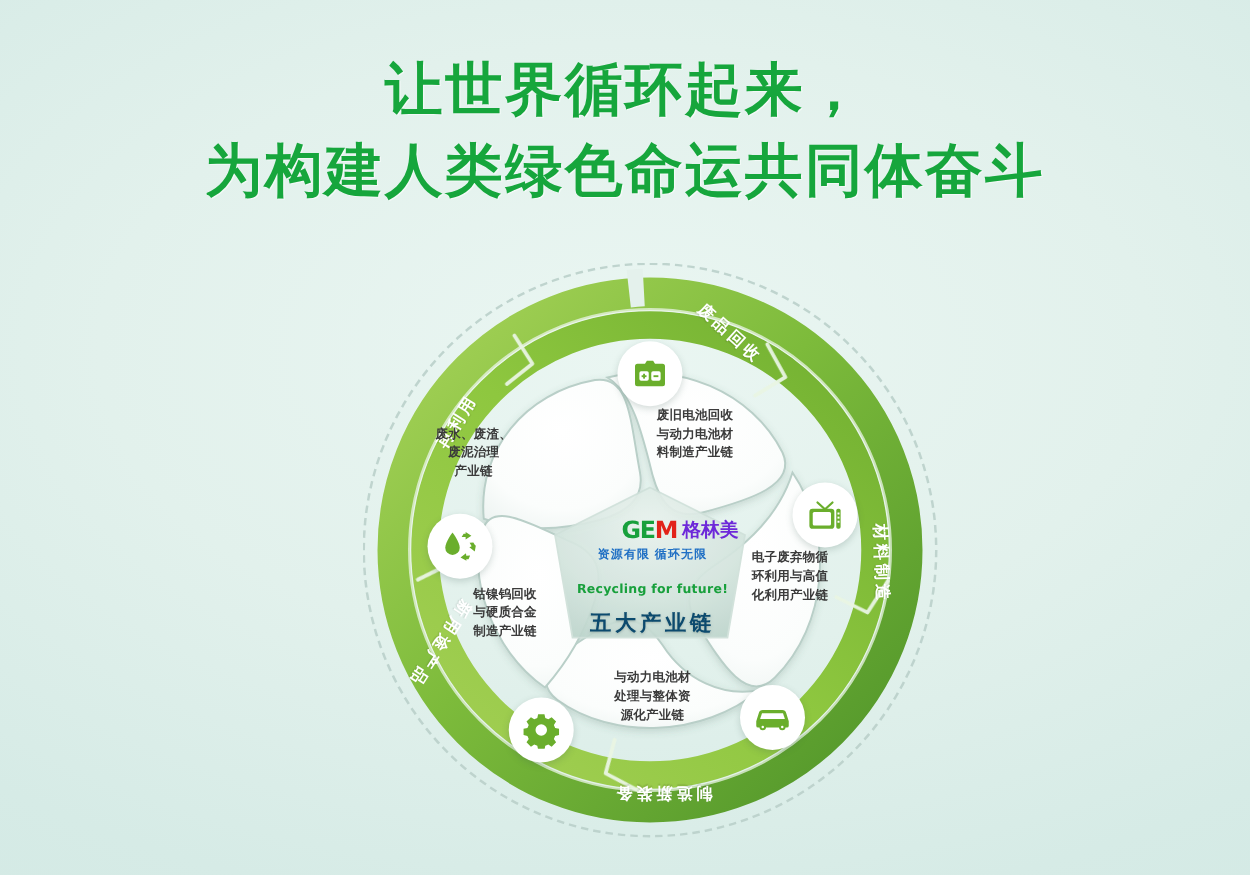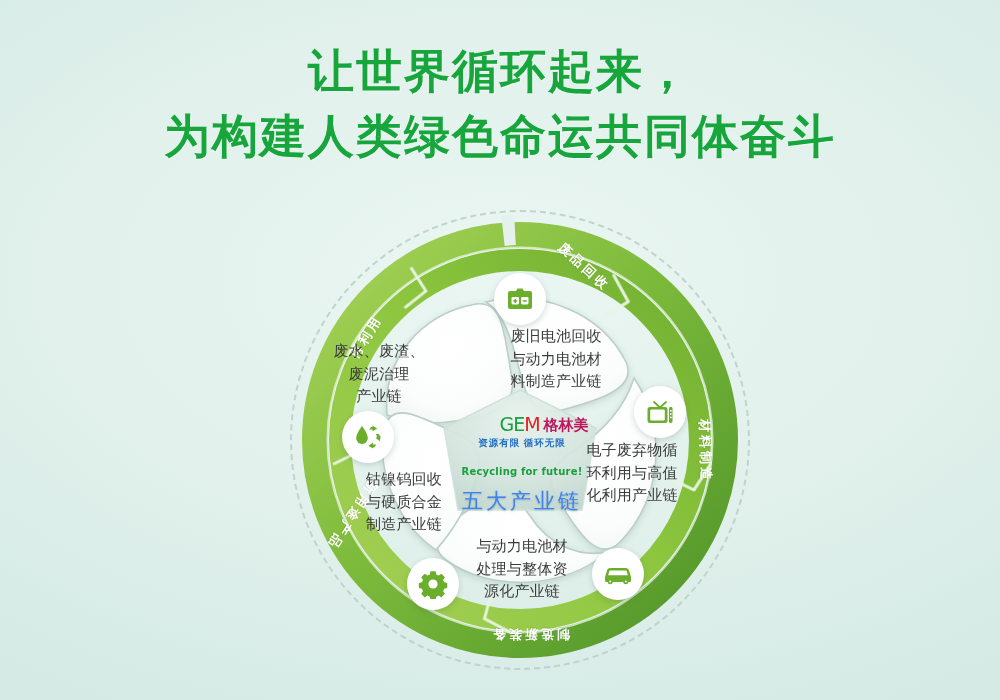--- a/index.html
+++ b/index.html
@@ -64,25 +64,25 @@
   
   .petals-svg {
     position: absolute;
     left: 0; top: 0;
   }
 
   
   .chain-label {
     position: absolute;
     color: #3b3b3b;
-    font-size: 15px;
+    font-size: 10px;
     line-height: 1.5;
     text-align: center;
     width: 108px;
-    font-weight: normal;
+    font-weight: bold;
     letter-spacing: .2px;
   }
   .cl-waste      { left: 35px;  top: 130px; }
   .cl-battery    { left: 212px; top: 115px; }
   .cl-ewaste     { left: 288px; top: 229px; }
   .cl-auto       { left: 178px; top: 325px; }
   .cl-metal      { left: 60px;  top: 258px; }
 
   
   .ring-label {
@@ -130,31 +130,31 @@
   }
   .logo-row {
     display: flex;
     align-items: center;
     justify-content: center;
     gap: 4px;
     line-height: 1;
   }
   .logo-gem {
     font-family: "DejaVu Sans", sans-serif;
-    font-weight: normal;
+    font-weight: bold;
     font-size: 19px;
     color: #18a03c;
     letter-spacing: -1px;
     margin-left: 44px;
   }
   .logo-gem .red-m { color: #e2231a; }
   .logo-cn {
     font-size: 15px;
     font-weight: bold;
-    color: #be185d;
+    color: #6d28d9;
     letter-spacing: 0px;
   }
   .logo-tagline {
     margin-top: 3px;
     font-size: 9.5px;
     font-weight: bold;
     color: #1f6fc4;
     letter-spacing: 1px;
   }
   .logo-en {
@@ -164,24 +164,24 @@
     color: #18a03c;
     font-family: "DejaVu Sans", sans-serif;
     letter-spacing: .2px;
   }
   .center-subtitle {
     position: absolute;
     left: 152px;
     top: 277px;
     width: 160px;
     text-align: center;
-    font-size: 21px;
-    font-weight: normal;
+    font-size: 17px;
+    font-weight: bold;
     letter-spacing: 3px;
-    color: #3b82f6;
+    color: #0c4a6e;
     text-shadow: 0 1px 2px rgba(120,140,135,.55);
     pointer-events: none;
   }
 </style>
 </head>
 <body>
 
 <div class="stage">
 
   <div class="title-block">

